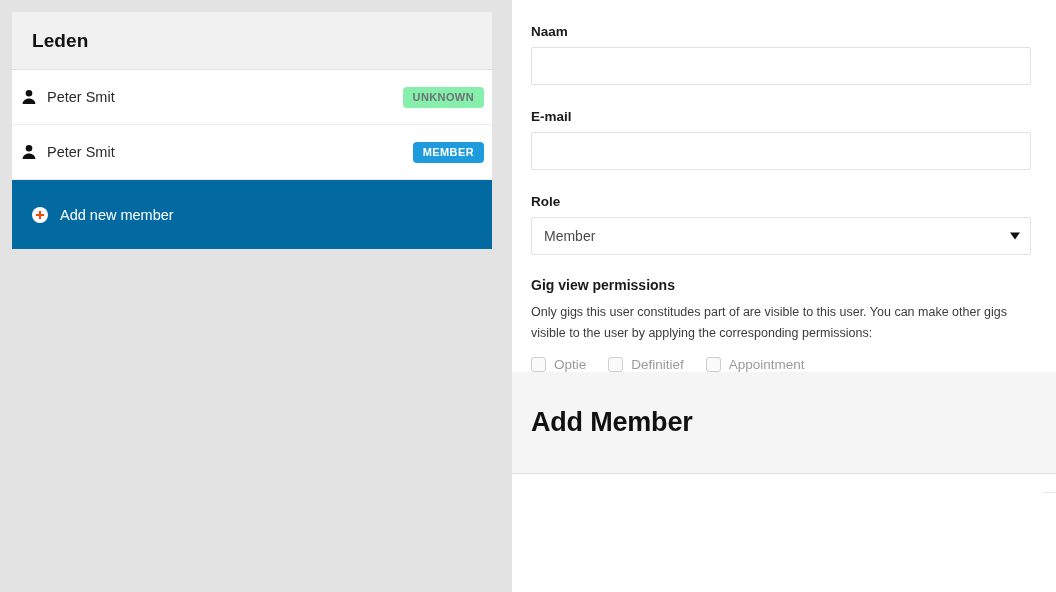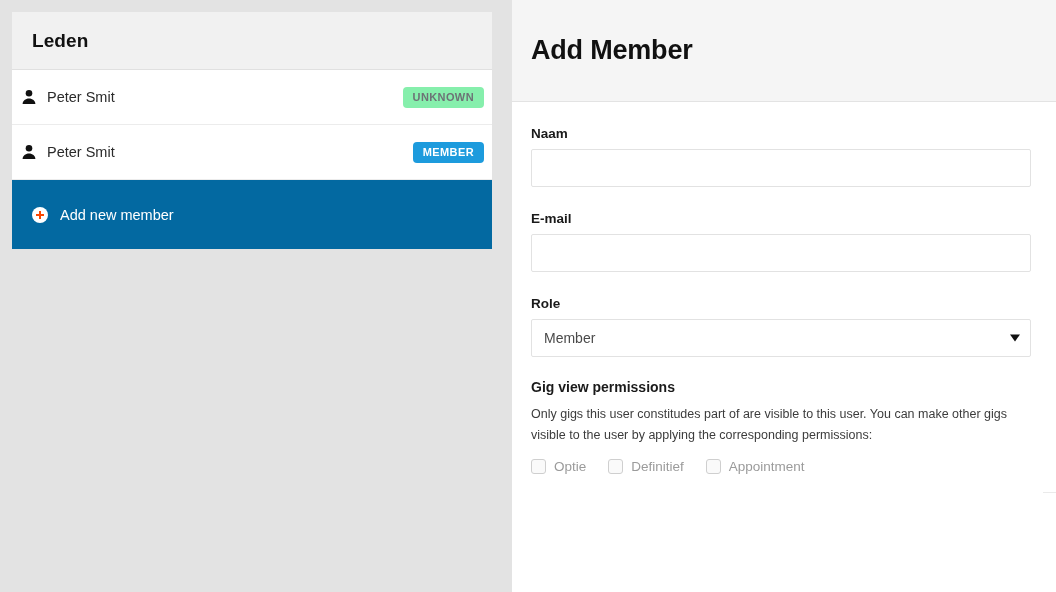--- a/index.html
+++ b/index.html
@@ -315,24 +315,20 @@
 
 
     <div id="add-member-row">
       <span class="plus-icon"></span>
       <span class="label">Add new member</span>
     </div>
 
   </div>
 
   <div id="form-panel">
-
-    <div id="form-header">
-      <span class="heading">Add Member</span>
-    </div>
 
     <div id="form-body">
 
       <div class="field-label">Naam</div>
       <input class="text-input" type="text" value="" style="">
 
       <div class="field-label">E-mail</div>
       <input class="text-input" type="text" value="" style="">
 
       <div class="field-label">Role</div>
@@ -356,17 +352,21 @@
           <span class="perm-label">Definitief</span>
         </div>
         <div class="perm-item">
           <span class="perm-box"></span>
           <span class="perm-label">Appointment</span>
         </div>
       </div>
 
     </div>
 
+    <div id="form-header">
+      <span class="heading">Add Member</span>
+    </div>
+
     <div id="footer-divider"></div>
 
   </div>
 
 </div>
 
 </body></html>

